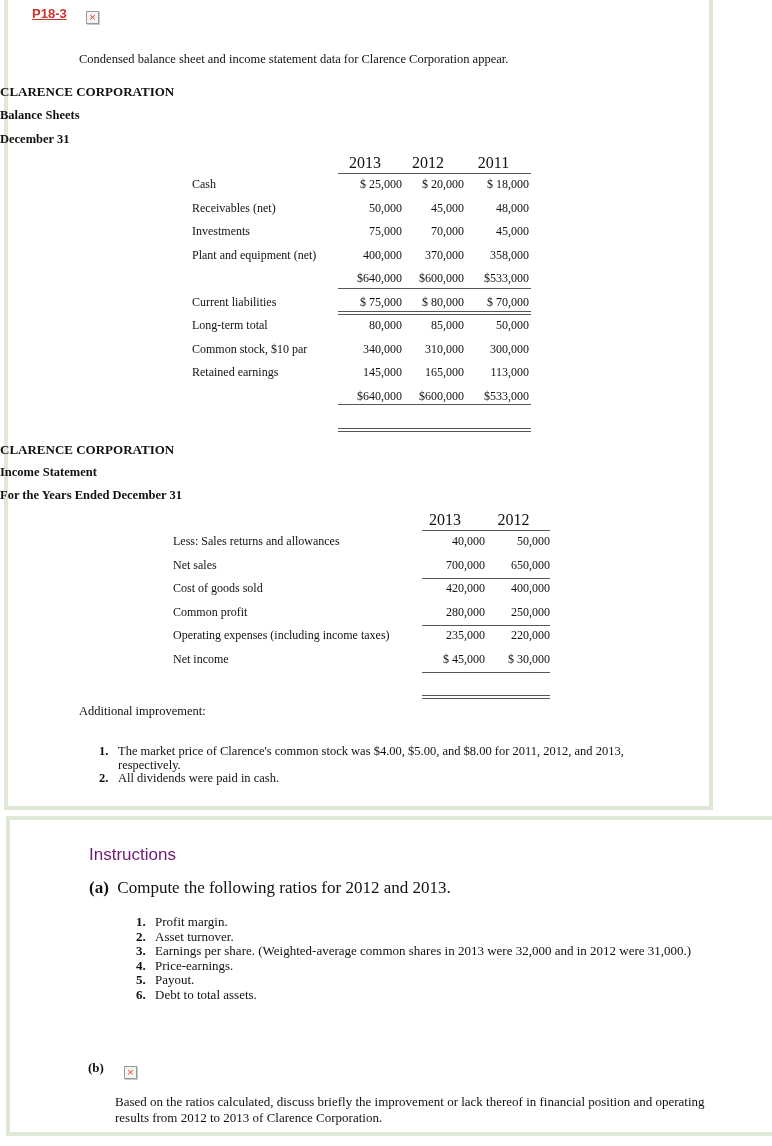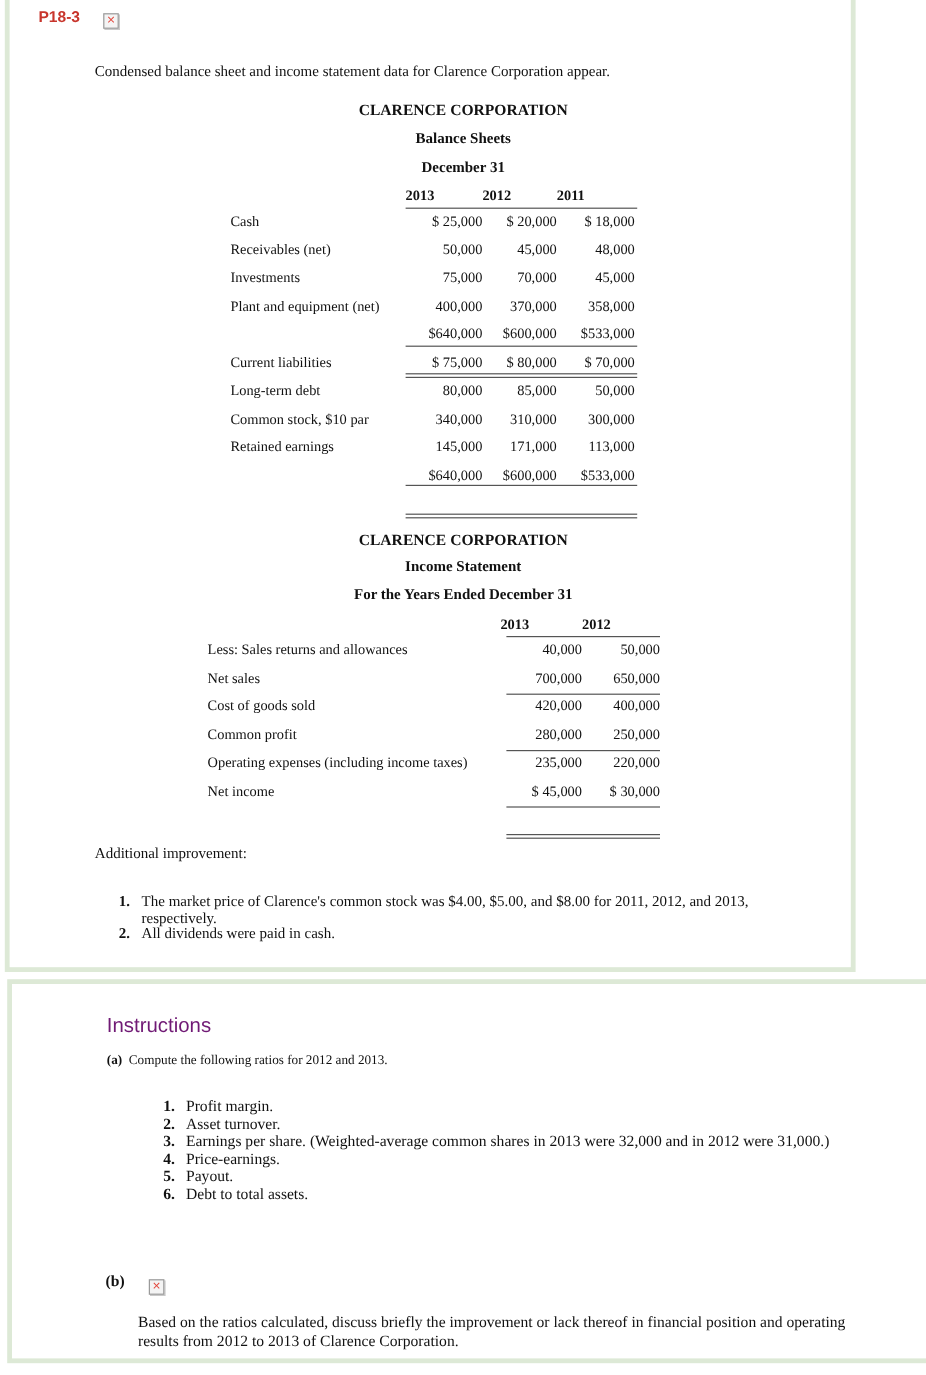--- a/index.html
+++ b/index.html
@@ -3,41 +3,41 @@
   <meta charset="utf-8">
   <style>
     html, body { margin:0; padding:0; background:#ffffff; }
     body { width:772px; height:1146px; position:relative; overflow:hidden;
            font-family:"Liberation Serif", serif; color:#111; }
     .panel { position:absolute; background:#fff; border:4px solid #dde9d6; box-sizing:border-box; }
     #panel-top { left:4px; top:-4px; width:709px; height:814px; }
     #panel-bottom { left:6px; top:816px; width:780px; height:320px; }
     .abs { position:absolute; }
     .problem-id { font-family:"Liberation Sans", sans-serif; font-weight:bold; color:#c8352c;
-                  font-size:13px; left:32px; top:6px; }
+                  font-size:13px; left:32px; top:6px;text-decoration:underline; }
     .broken-img { width:11px; height:11px; border:1px solid #9a9a9a; background:#f4f4f4;
                   box-shadow:1px 1px 0 #c9c9c9; display:flex; align-items:center; justify-content:center;
                   font-family:"DejaVu Sans", sans-serif; font-size:9px; color:#e2443a; line-height:1; }
     .intro { left:79px; top:52px; font-size:12.5px; }
-    .center-title { width:772px; left:0; text-align:center; font-weight:bold; }
+    .center-title { width:772px; left:0; text-align:left; font-weight:bold; }
     .bs-title { font-size:13px; }
     .sub-title { font-size:12.5px; }
     table.fin { position:absolute; border-collapse:collapse; font-size:12px; }
     table.fin td { padding:0; height:23.5px; white-space:nowrap; }
     table.fin td.lbl { text-align:left; }
     table.fin td.num { text-align:right; }
-    table.fin th { font-weight:bold; text-align:left; font-size:12px; height:20px; padding:0; }
+    table.fin th { font-weight:normal; text-align:center; font-size:16px; height:20px; padding:0; }
     .rule { position:absolute; background:#555; height:1px; }
     .dbl { position:absolute; height:4px; border-top:1px solid #555; border-bottom:1px solid #555; box-sizing:border-box; }
     .addl { left:79px; top:704px; font-size:12.5px; }
     ol.list { position:absolute; margin:0; padding:0; list-style:none; font-size:12.5px; line-height:13.5px; }
     ol.list li { position:relative; padding-left:19px; }
     ol.list li .n { position:absolute; left:0; font-weight:bold; }
     .instr-h { font-family:"Liberation Sans", sans-serif; font-size:17px; left:89px; top:845px; color:#701a75; }
-    .part-a { left:89px; top:878px; font-size:11px; }
+    .part-a { left:89px; top:878px; font-size:17px; }
     .part-b { left:88px; top:1060px; font-size:13px; font-weight:bold; }
     .para-b { left:115px; top:1094px; width:600px; font-size:13px; line-height:16px; }
   </style>
 </head>
 <body>
 
 <div class="panel" id="panel-top"></div>
 
 <div class="abs problem-id">P18-3</div>
 <div class="abs broken-img" style="left:86px;top:11px;">
@@ -94,35 +94,35 @@
     <td class="num">$600,000</td>
     <td class="num">$533,000</td>
   </tr>
   <tr>
     <td class="lbl">Current liabilities</td>
     <td class="num">$ 75,000</td>
     <td class="num">$ 80,000</td>
     <td class="num">$ 70,000</td>
   </tr>
   <tr>
-    <td class="lbl">Long-term debt</td>
+    <td class="lbl">Long-term total</td>
     <td class="num">80,000</td>
     <td class="num">85,000</td>
     <td class="num">50,000</td>
   </tr>
   <tr>
     <td class="lbl">Common stock, $10 par</td>
     <td class="num">340,000</td>
     <td class="num">310,000</td>
     <td class="num">300,000</td>
   </tr>
   <tr>
     <td class="lbl">Retained earnings</td>
     <td class="num">145,000</td>
-    <td class="num">171,000</td>
+    <td class="num">165,000</td>
     <td class="num">113,000</td>
   </tr>
   <tr>
     <td class="lbl"></td>
     <td class="num">$640,000</td>
     <td class="num">$600,000</td>
     <td class="num">$533,000</td>
   </tr>
 </tbody>
   </table>

